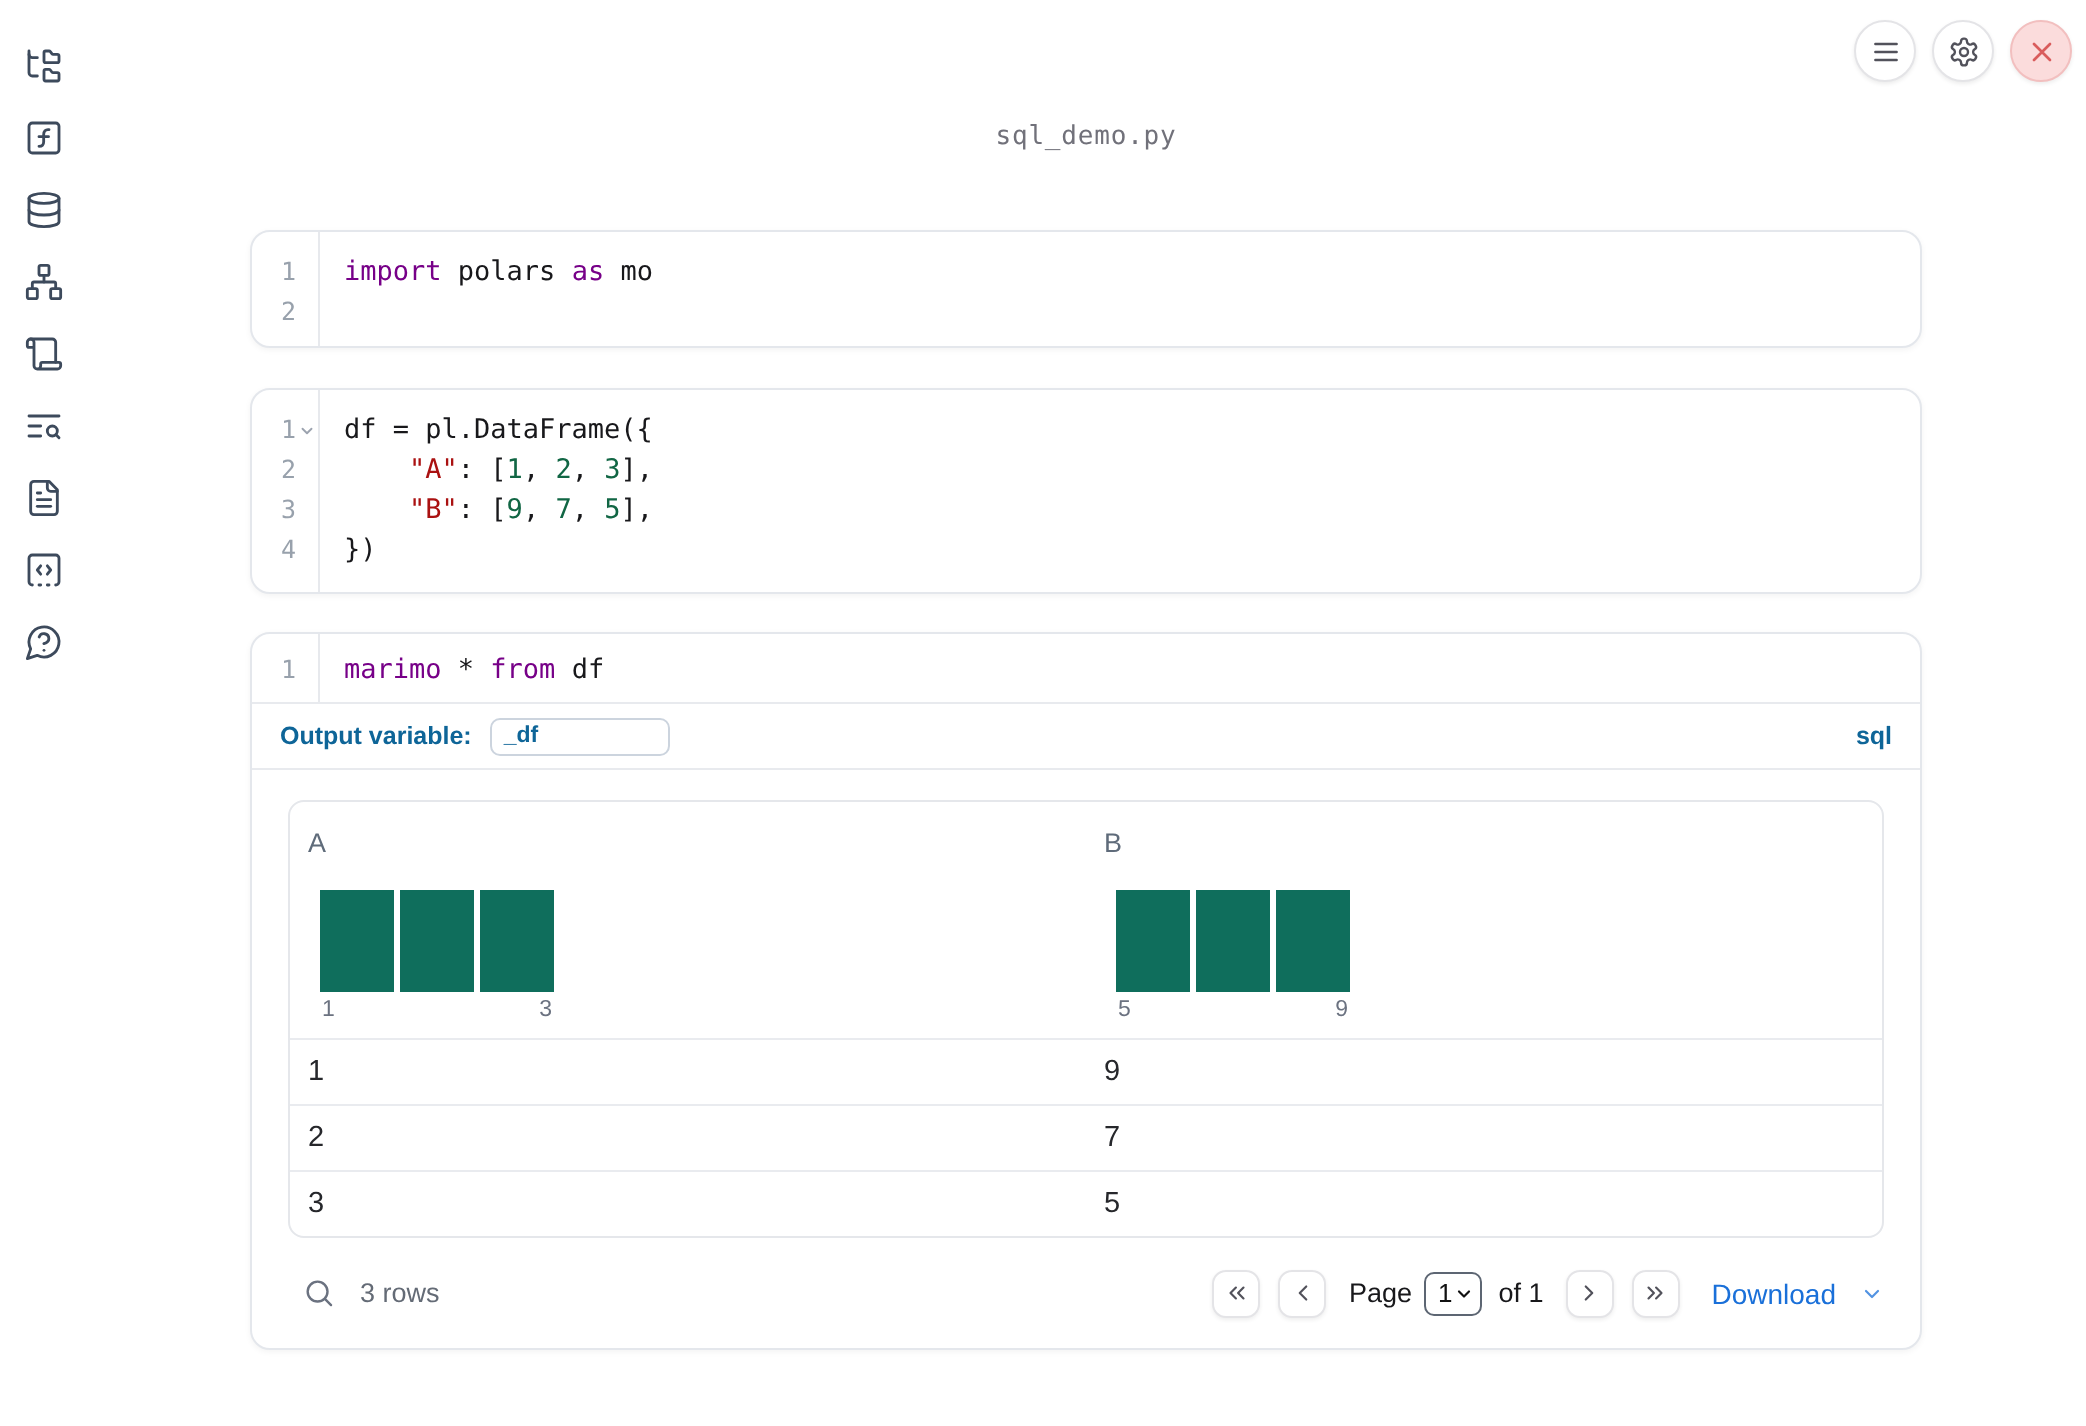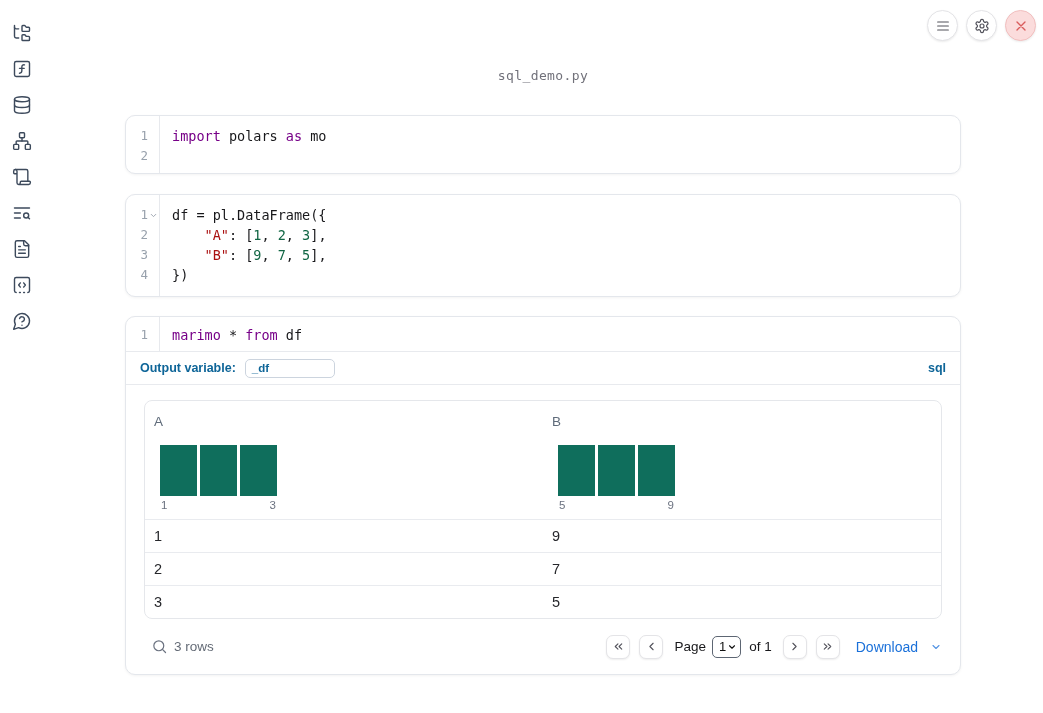--- a/index.html
+++ b/index.html
@@ -12,21 +12,21 @@
   .sb-btn svg { width:20px; height:20px; stroke:#3d4a5c; fill:none; stroke-width:1.7; stroke-linecap:round; stroke-linejoin:round; }
 
   
   .topbar { position:absolute; top:10px; right:7px; display:flex; gap:8px; align-items:center; }
   .tb-btn { width:31px; height:31px; border-radius:50%; border:1px solid #e4e4e7; background:#fff;
             box-shadow:0 1px 2px rgba(0,0,0,.08); display:flex; align-items:center; justify-content:center; cursor:pointer; }
   .tb-btn svg { width:16px; height:16px; stroke:#52525b; fill:none; stroke-width:1.8; stroke-linecap:round; stroke-linejoin:round; }
   .tb-close { background:#fbdcdc; border-color:#f2bfbf; }
   .tb-close svg { stroke:#d95c5c; stroke-width:2; }
 
-  .title { position:absolute; top:68px; left:125px; width:836px; text-align:center;
+  .title { position:absolute; top:61px; left:125px; width:836px; text-align:center;
            font-family:"DejaVu Sans Mono", monospace; font-size:13px; letter-spacing:.4px; color:#71717a; }
 
   
   .content { position:absolute; left:125px; top:115px; width:836px; }
   .cell { border:1px solid #e4e7ec; border-radius:10px; background:#fff; box-shadow:0 1px 3px rgba(0,0,0,.05); overflow:hidden; }
   .cell-gap1 { margin-top:20px; }
   .cell-gap2 { margin-top:19px; }
 
   .code-area { display:flex; font-family:"DejaVu Sans Mono", monospace; font-size:13.5px; line-height:20px; --pt:10px; --pb:7px; cursor:text; }
   .code-area[data-code-cell="1"] { --pb:11px; }
@@ -60,21 +60,21 @@
   .col-name { color:#5f6b7a; font-size:13.5px; }
   .hist { margin-top:16px; margin-left:6px; width:117px; }
   .hist-bars { display:flex; gap:3px; height:51px; align-items:flex-end; }
   .bar { width:37px; background:var(--c-bar); }
   .hist-labels { display:flex; justify-content:space-between; margin-top:3px; font-size:11.5px; color:#6b7280; padding:0 1px; }
   .table-row { display:flex; align-items:center; height:33px; border-top:1px solid #e9ebef; cursor:default; }
   .cell-val { width:50%; padding-left:9px; font-size:14.5px; color:#26272b; }
 
   
   .table-footer { height:55px; display:flex; align-items:center; }
-  .footer-left { display:flex; align-items:center; gap:6px; margin-left:7px; }
+  .footer-left { display:flex; align-items:center; gap:12px; margin-left:7px; }
   .search-wrap { display:inline-flex; cursor:pointer; }
   .search-wrap svg { width:17px; height:17px; stroke:#6b7280; fill:none; stroke-width:1.7; stroke-linecap:round; }
   .row-count { font-size:13.5px; color:#646b76; }
   .footer-right { margin-left:auto; display:flex; align-items:center; }
   .pg-btn { width:24px; height:24px; border:1px solid #e4e4e7; border-radius:7px; background:#fff;
             box-shadow:0 1px 2px rgba(0,0,0,.07); display:flex; align-items:center; justify-content:center; cursor:pointer; }
   .pg-btn svg { width:13px; height:13px; stroke:#52525b; fill:none; stroke-width:2; stroke-linecap:round; stroke-linejoin:round; }
   .pg-btn + .pg-btn { margin-left:9px; }
   .page-label { margin-left:11px; font-size:13.5px; color:#18181b; }
   .page-select { margin-left:6px; height:22px; border:1px solid #5d6673; border-radius:5px; background:#fff;

